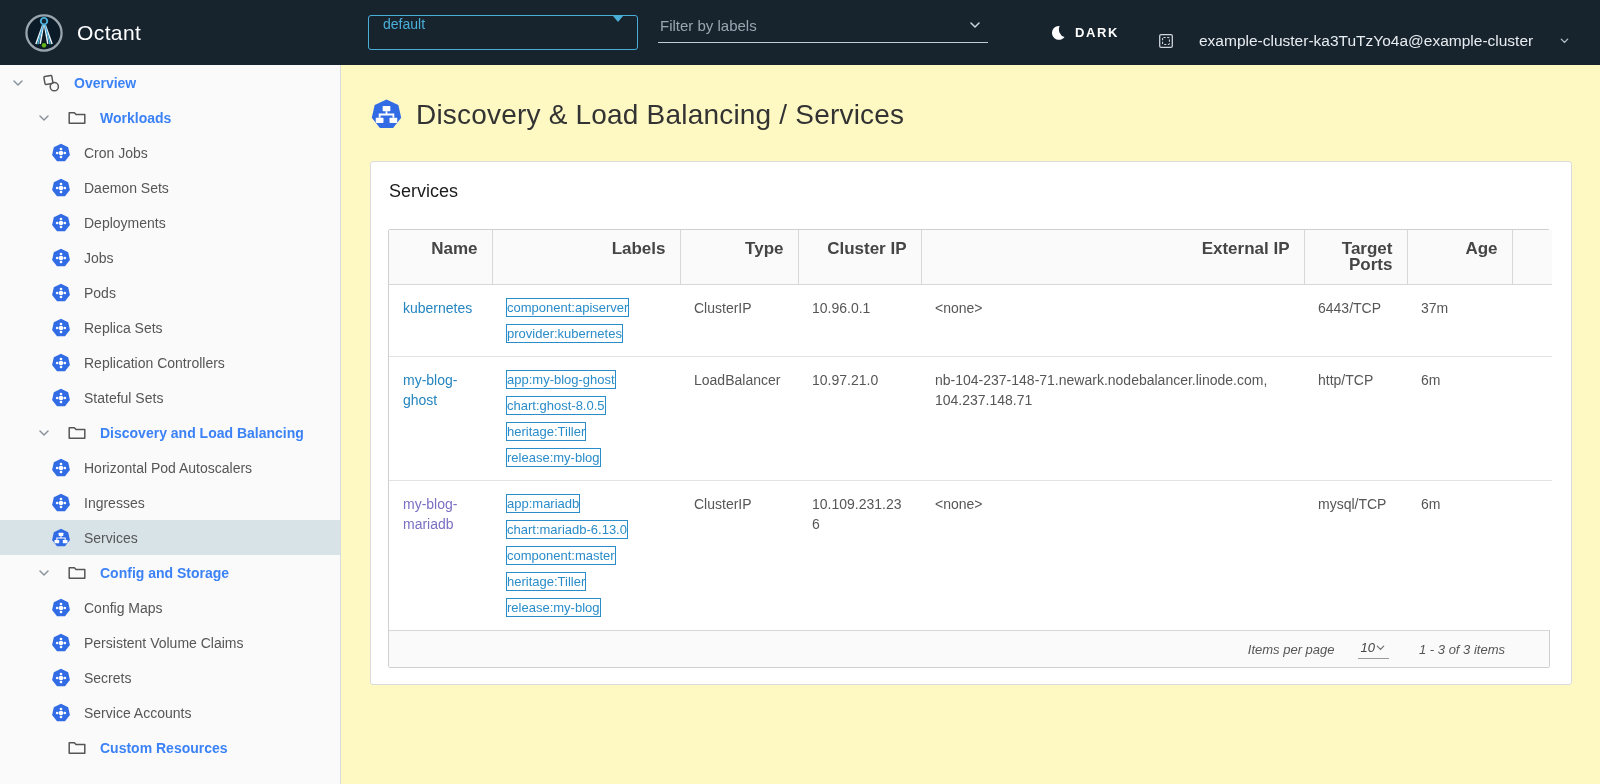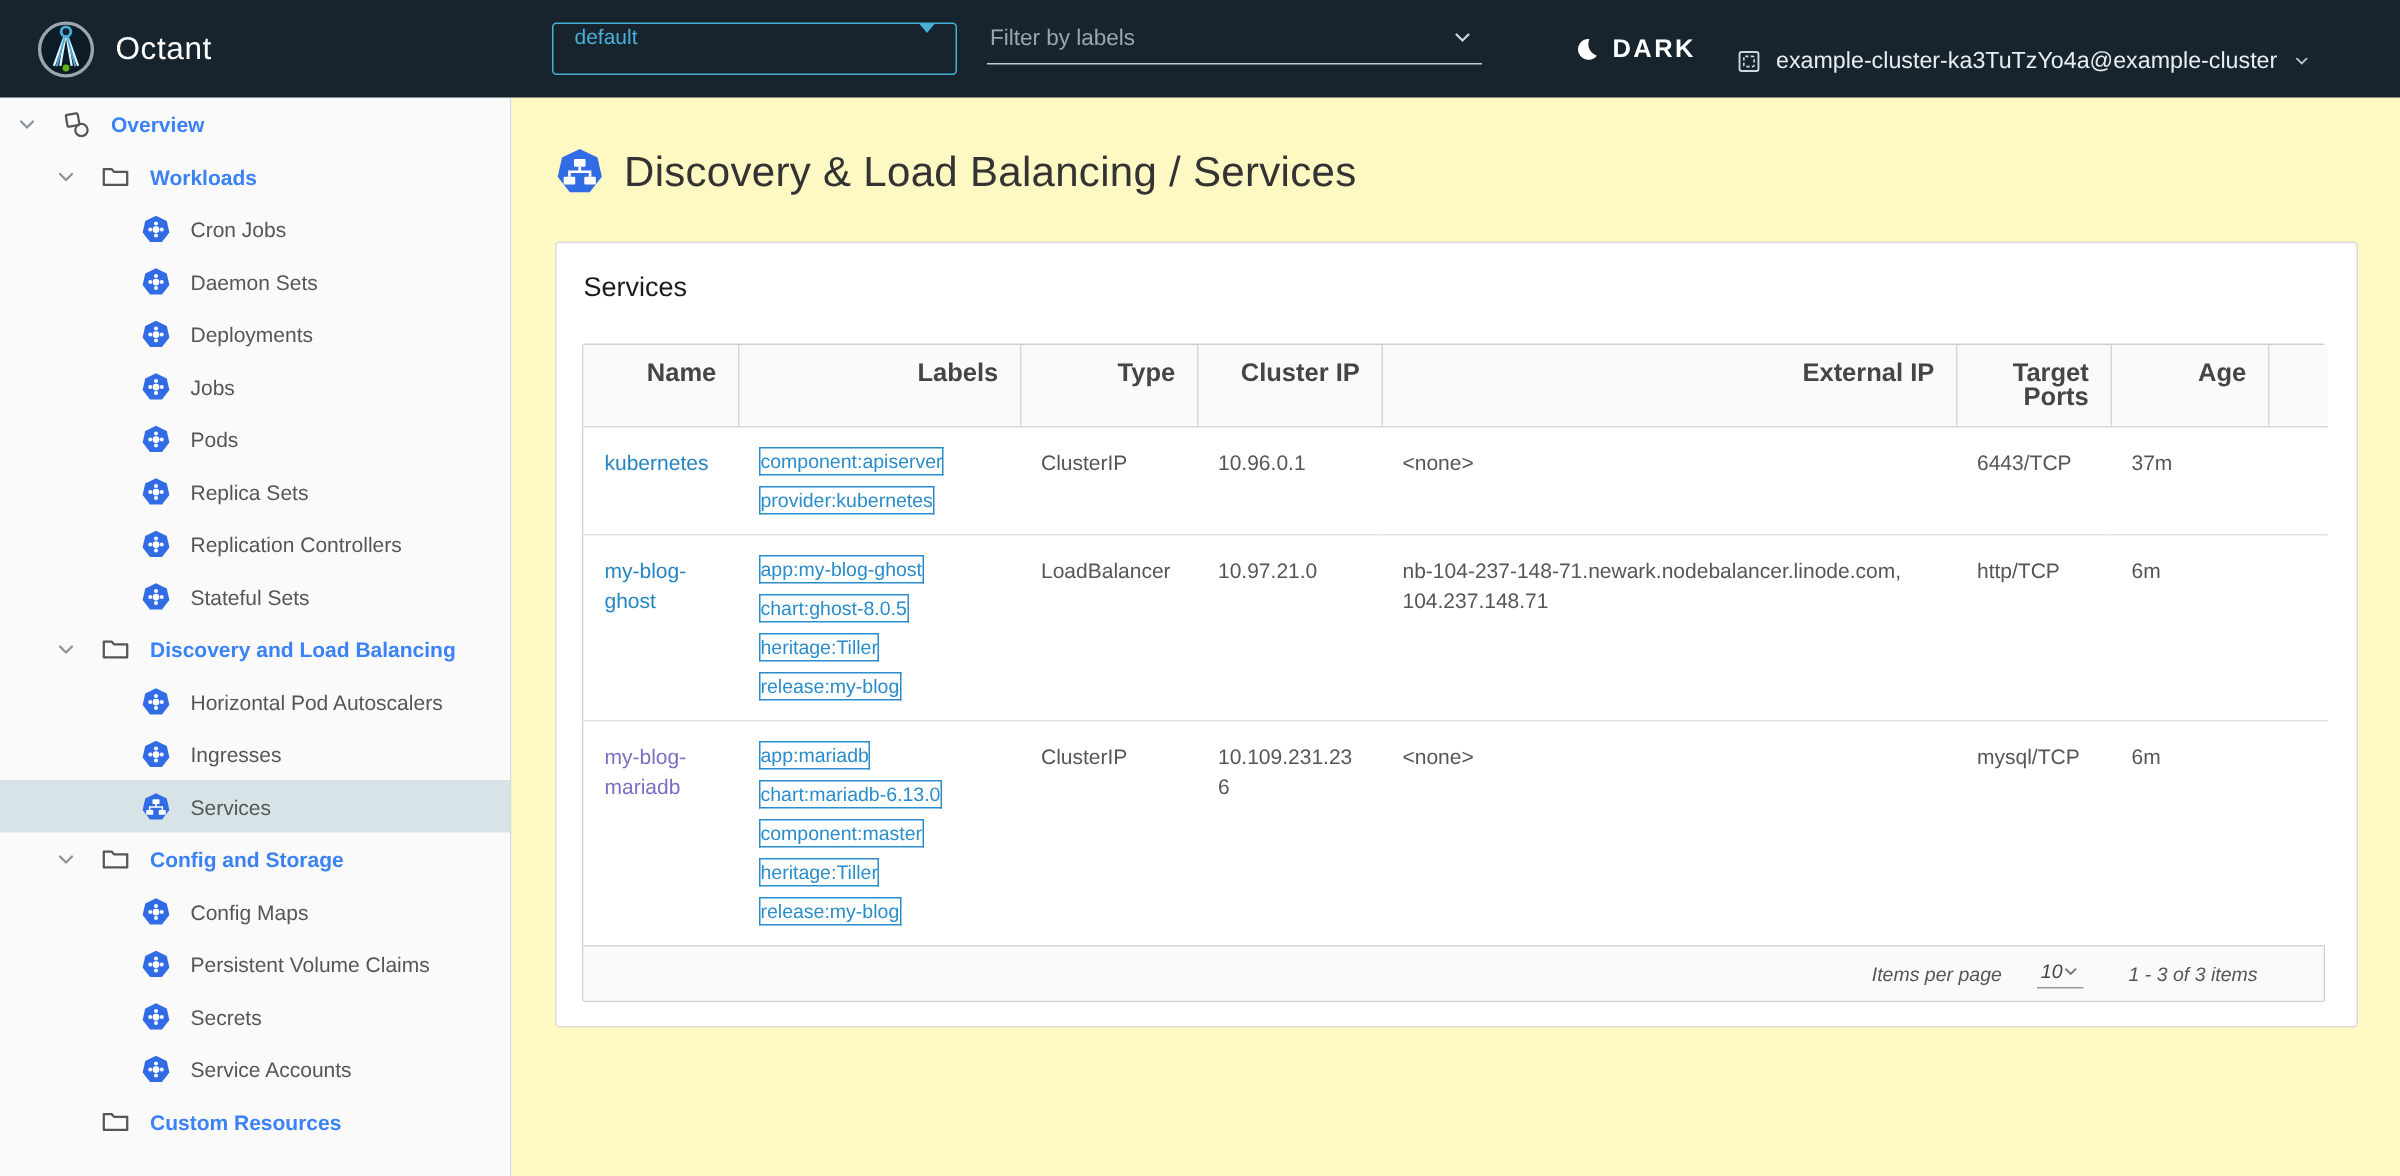--- a/index.html
+++ b/index.html
@@ -25,35 +25,35 @@
     padding:0 14px; color:#49afd9; font-size:14px; cursor:pointer;
   }
   .ns-caret { margin-left:auto; width:0; height:0; border-left:5px solid transparent; border-right:5px solid transparent; border-top:6px solid #49afd9; }
 
   .filter { position:absolute; left:658px; top:12px; width:330px; height:31px; border-bottom:1px solid #c3ccd4; display:flex; align-items:center; }
   .filter input { flex:1; background:transparent; border:none; outline:none; color:#dbe3e8; font-size:15px; font-family:inherit; padding:0 0 4px 2px; }
   .filter input::placeholder { color:#98a6b0; }
   .filter .f-caret { margin:0 6px 4px 0; display:flex; }
 
   .theme { position:absolute; left:1049px; top:0; height:65px; display:flex; align-items:center; gap:9px; cursor:pointer; }
-  .theme-label { font-size:17px; font-weight:700; letter-spacing:1.6px; color:#fff; }
-
-  .context { position:absolute; left:1157px; top:0; height:81px; display:flex; align-items:center; gap:9px; font-size:15.5px; color:#e8edf1; cursor:pointer; }
+  .theme-label { font-size:13px; font-weight:700; letter-spacing:1.6px; color:#fff; }
+
+  .context { position:absolute; left:1157px; top:0; height:81px; display:flex; align-items:center; gap:24px; font-size:15.5px; color:#e8edf1; cursor:pointer; }
   .context .c-caret { margin-left:2px; display:flex; }
 
   
   .shell { display:flex; height:719px; }
 
   
   .sidebar { width:341px; min-width:341px; background:#fafafa; border-right:1px solid #d7dce0; overflow:hidden; }
   .nav-item { height:35px; display:flex; align-items:center; font-size:14px; color:#565656; cursor:pointer; }
   .nav-item.kind-root, .nav-item.kind-group { font-weight:700; color:#3b82f6; }
   .nav-item.kind-root  { padding-left:12px; }
   .nav-item.kind-group { padding-left:38px; }
-  .nav-item.kind-leaf  { padding-left:94px; }
+  .nav-item.kind-leaf  { padding-left:51px; }
   .nav-item.selected { background:#d8e3e8; }
   .chev { width:12px; margin-right:17px; display:flex; align-items:center; }
   .nav-ic { width:20px; height:20px; margin-right:13px; display:flex; align-items:center; justify-content:center; }
   .nav-ic svg { width:100%; height:100%; }
 
   
   .main { flex:1; background:#fef9c3; overflow:hidden; }
   .page-title-row { display:flex; align-items:center; gap:13px; margin:33px 0 0 29px; }
   .page-title-icon { width:33px; height:33px; }
   h1.page-title { font-size:28px; font-weight:400; color:#333; margin:0; letter-spacing:.2px; }

